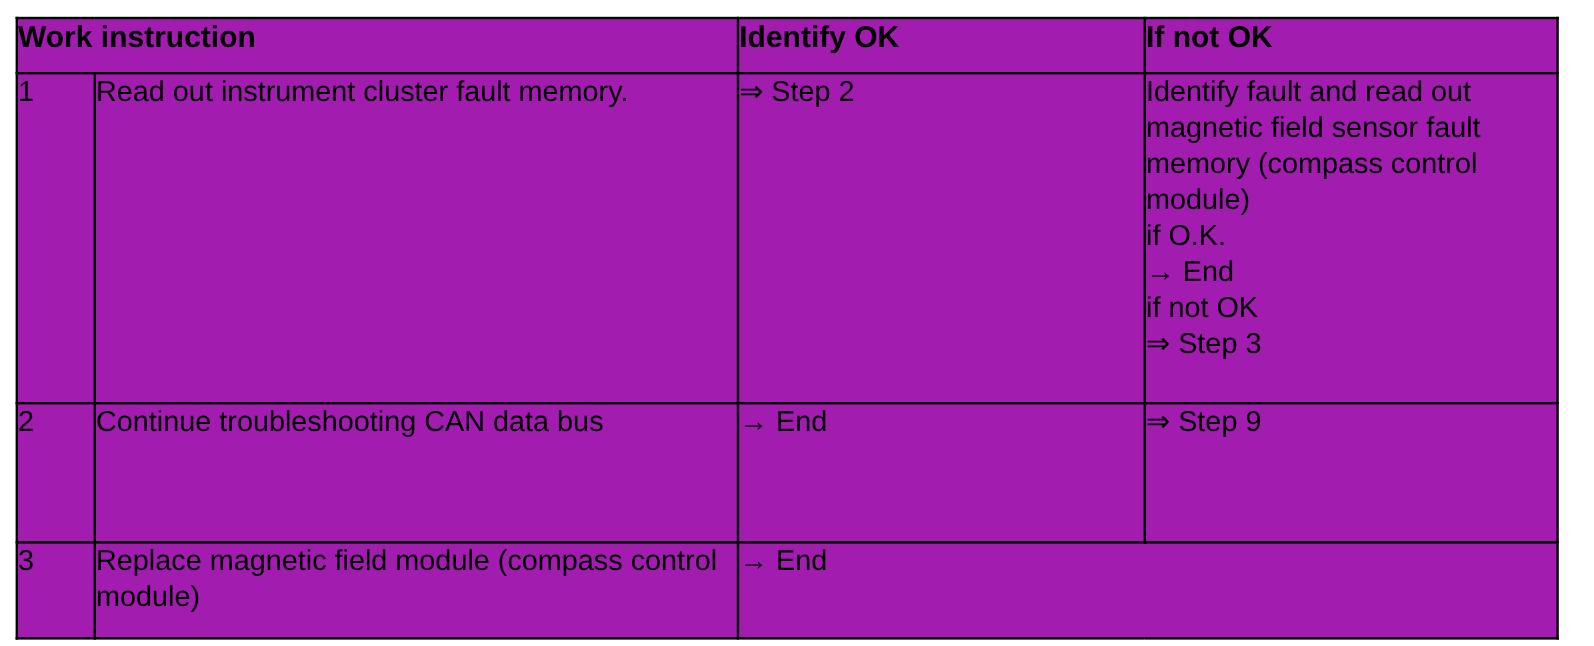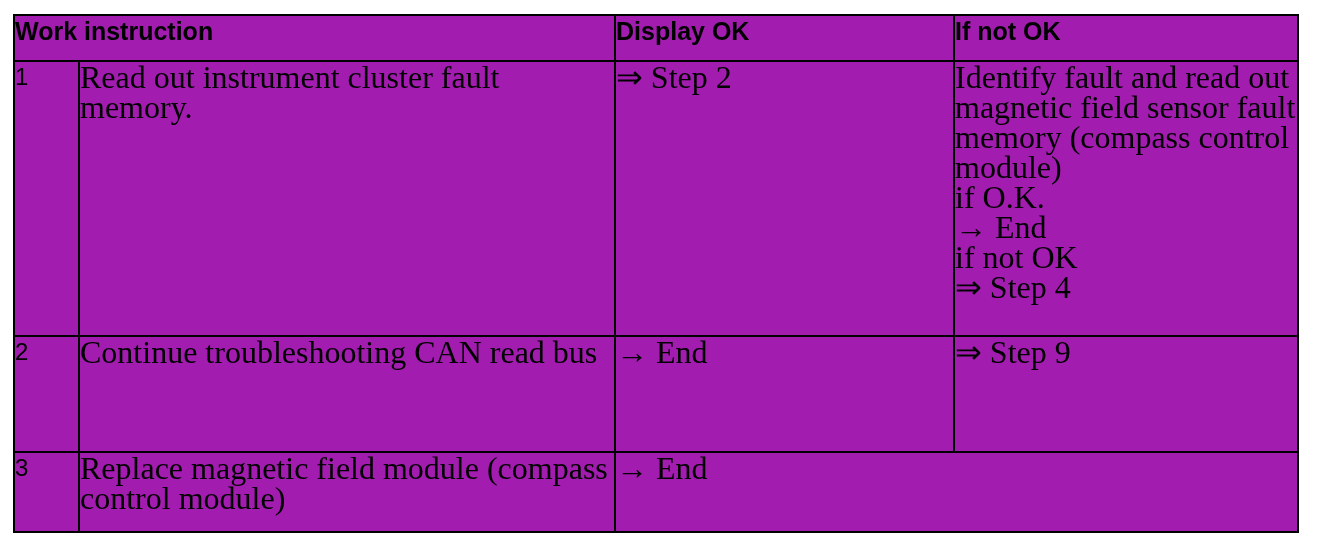--- a/index.html
+++ b/index.html
@@ -53,24 +53,23 @@
     font-weight: bold;
     font-size: 25px;
     line-height: 30px;
     letter-spacing: 0px;
     padding: 6px 0 0 11px;
     white-space: nowrap;
     font-stretch: condensed;
   }
 
   .cell {
-    font-size: 32px;
+    font-size: 24px;
     line-height: 30px;
     padding: 9px 8px 0 11px;
-    font-family: Liberation Serif, serif;
   }
 
   .cell-num {
     font-size: 24px;
     line-height: 30px;
     padding: 9px 0 0 12px;
   }
 
   .row-1 td { height: 273px; }
   .row-2 td { height: 114px; }
@@ -91,40 +90,40 @@
     <colgroup>
       <col class="c-num">
       <col class="c-instr">
       <col class="c-ok">
       <col class="c-notok">
     </colgroup>
 
     <thead>
       <tr>
         <th class="hdr-cell" colspan="2">Work instruction</th>
-        <th class="hdr-cell">Display OK</th>
+        <th class="hdr-cell">Identify OK</th>
         <th class="hdr-cell">If not OK</th>
       </tr>
     </thead>
 
     <tbody>
       <tr class="row-1">
         <td class="cell-num">1</td>
         <td class="cell">Read out instrument cluster fault memory.</td>
         <td class="cell nowrap">⇒ Step 2</td>
         <td class="cell multiline">Identify fault and read out magnetic field sensor fault memory (compass control module)
 if O.K.
 → End
 if not OK
-⇒ Step 4</td>
+⇒ Step 3</td>
       </tr>
 
       <tr class="row-2">
         <td class="cell-num">2</td>
-        <td class="cell">Continue troubleshooting  CAN read bus</td>
+        <td class="cell">Continue troubleshooting  CAN data bus</td>
         <td class="cell nowrap">→ End</td>
         <td class="cell nowrap">⇒ Step 9</td>
       </tr>
 
       <tr class="row-3">
         <td class="cell-num">3</td>
         <td class="cell">Replace magnetic field module (compass control module)</td>
         <td class="cell nowrap" colspan="2">→ End</td>
       </tr>
     </tbody>

